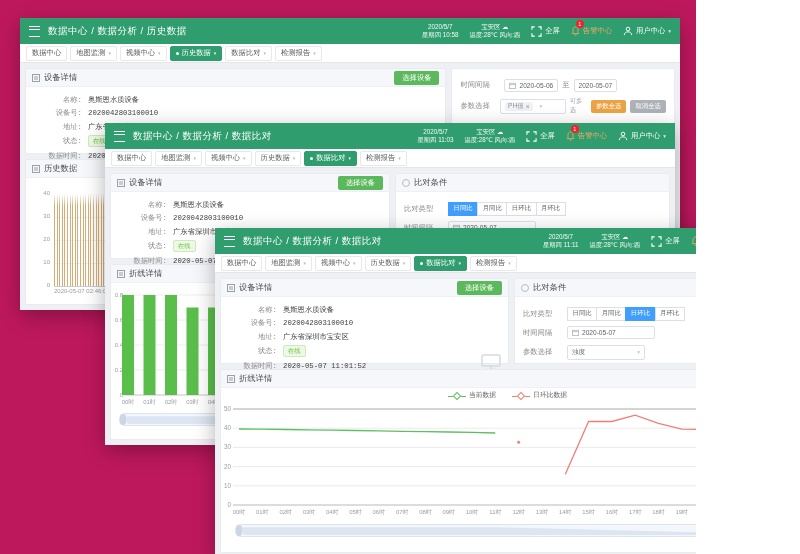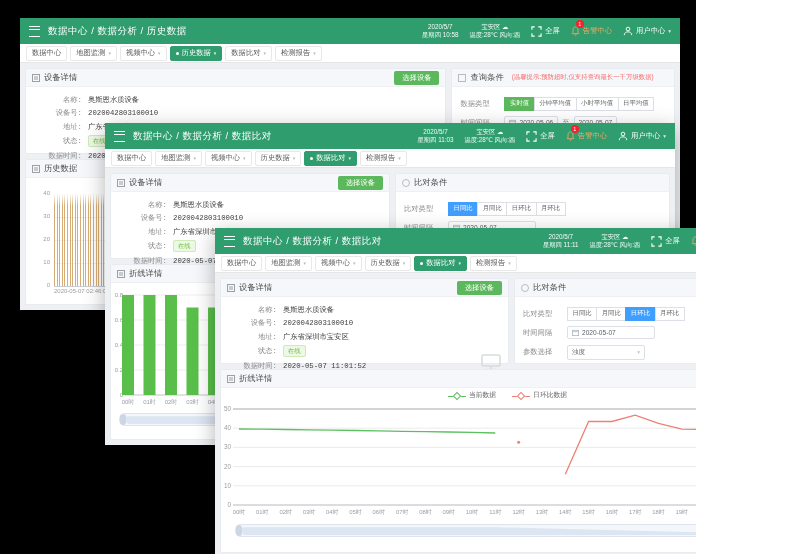--- a/index.html
+++ b/index.html
@@ -1,16 +1,16 @@
 <!DOCTYPE html>
 <html><head>
 <meta charset="utf-8">
 <style>
 html,body{margin:0;padding:0;background:#fff;font-family:"Liberation Sans","DejaVu Sans",sans-serif;}
-#stage{position:relative;width:696px;height:554px;overflow:hidden;background:#000000;}
+#stage{position:relative;width:696px;height:554px;overflow:hidden;background:#be185d;}
 .window{position:absolute;background:#eef0f4;box-shadow:0 6px 20px rgba(0,0,0,.3);display:flex;flex-direction:column;}
 #win-back{left:20px;top:18px;width:660px;height:292px;z-index:1;}
 #win-middle{left:105px;top:123px;width:570px;height:322px;z-index:2;}
 #win-front{left:215px;top:228px;width:585px;height:330px;z-index:3;}
 
 .win-header{height:26px;flex:0 0 26px;background:#2f9d6e;color:#fff;display:flex;align-items:center;gap:8px;padding:0 9px;}
 .hamb{display:inline-block;width:11px;height:9px;border-top:1.4px solid #fff;border-bottom:1.4px solid #fff;position:relative;}
 .hamb::after{content:"";position:absolute;left:0;right:0;top:2.6px;height:1.4px;background:#fff;}
 .crumb{font-size:9.5px;letter-spacing:.5px;}
 .hright{margin-left:auto;display:flex;align-items:center;gap:11px;}
@@ -178,35 +178,21 @@
                 <span class="lab">状态:</span>
                 <span class="badge-online">在线</span>
               </div>
             <div class="fld">
                 <span class="lab">数据时间:</span>
                 <span class="val">2020-05-07 10:57:22</span>
               </div>
           </div>
         </div>
         <div class="panel" style="flex:1;">
-          <div class="phead">
-              <span style="width:6px;height:6px;border:1px solid #b8bcc2;display:inline-block;"></span>
-              <span>查询条件</span>
-              <span class="notice">(温馨提示:预防超时,仅支持查询最长一千万级数据)</span>
-            </div>
           <div class="pbody">
-            <div class="qrow">
-                <span class="qlab">数据类型</span>
-              <div class="tgroup">
-                <span class="tbtn on-green">实时值</span>
-                <span class="tbtn">分钟平均值</span>
-                <span class="tbtn">小时平均值</span>
-                <span class="tbtn">日平均值</span>
-              </div>
-            </div>
             <div class="qrow">
                 <span class="qlab">时间间隔</span>
               <span class="inputbox">
                   <svg width="7" height="7" viewBox="0 0 8 8">
                     <rect x="0.5" y="1.5" width="7" height="6" fill="none" stroke="#b8bcc2"></rect>
                     <line x1="0.5" y1="3" x2="7.5" y2="3" stroke="#b8bcc2"></line>
                   </svg>
                   <span>2020-05-06</span>
                 </span>
               <span class="to">至</span>

